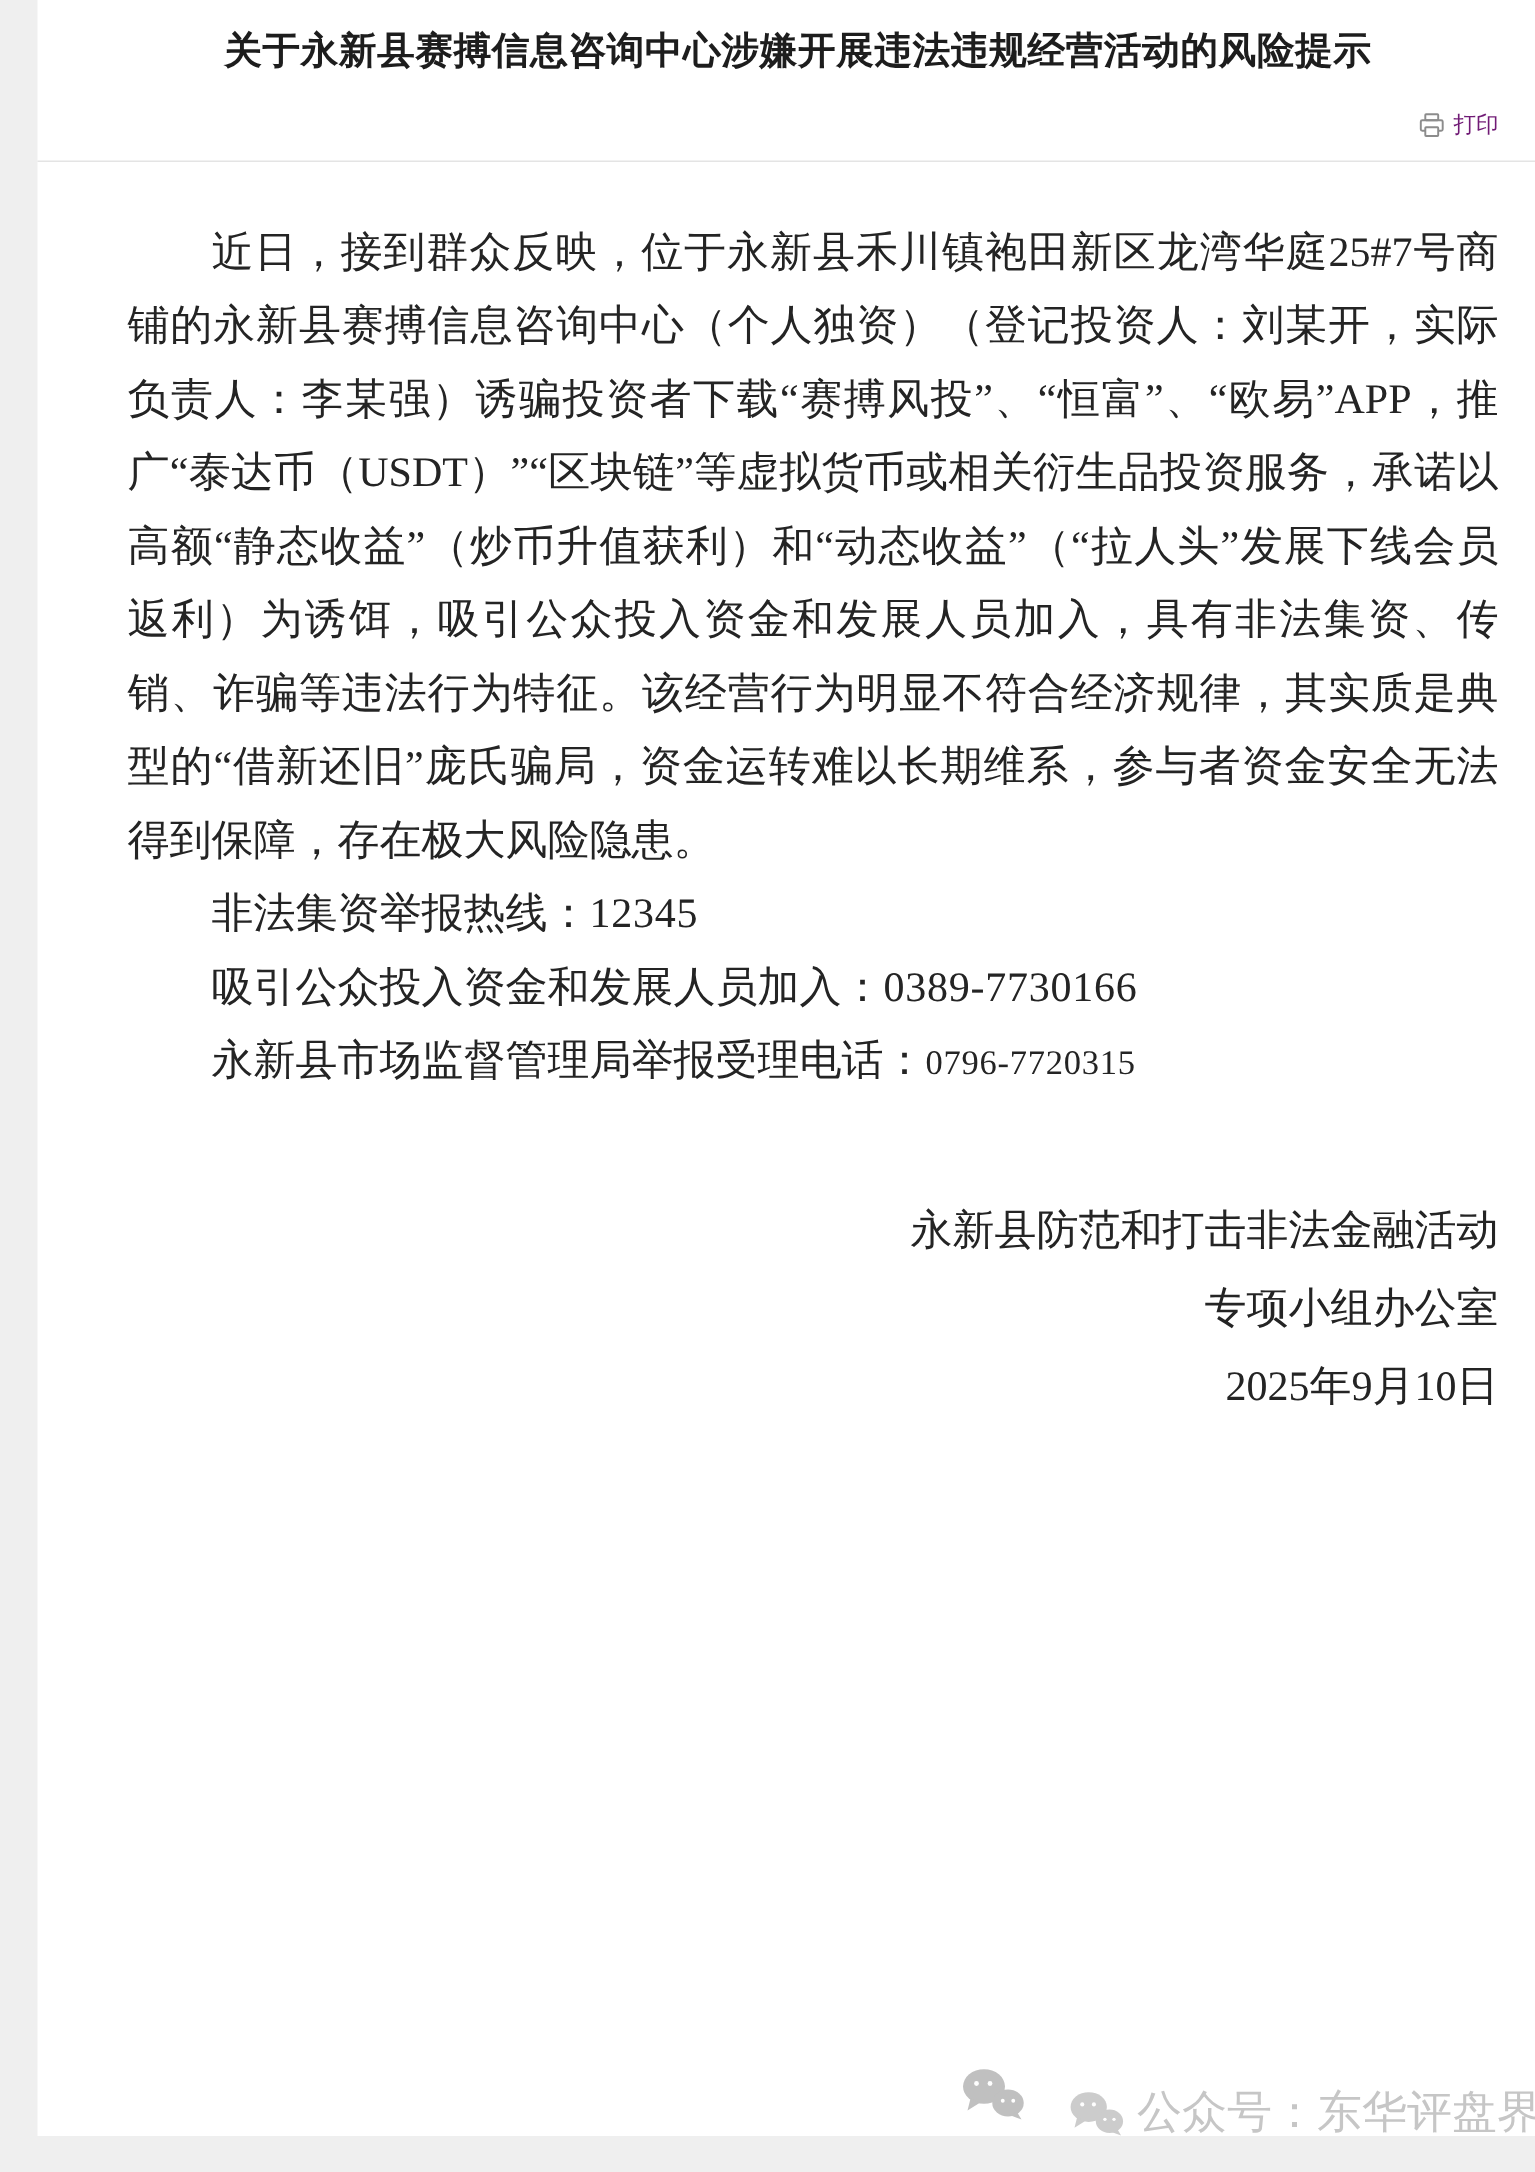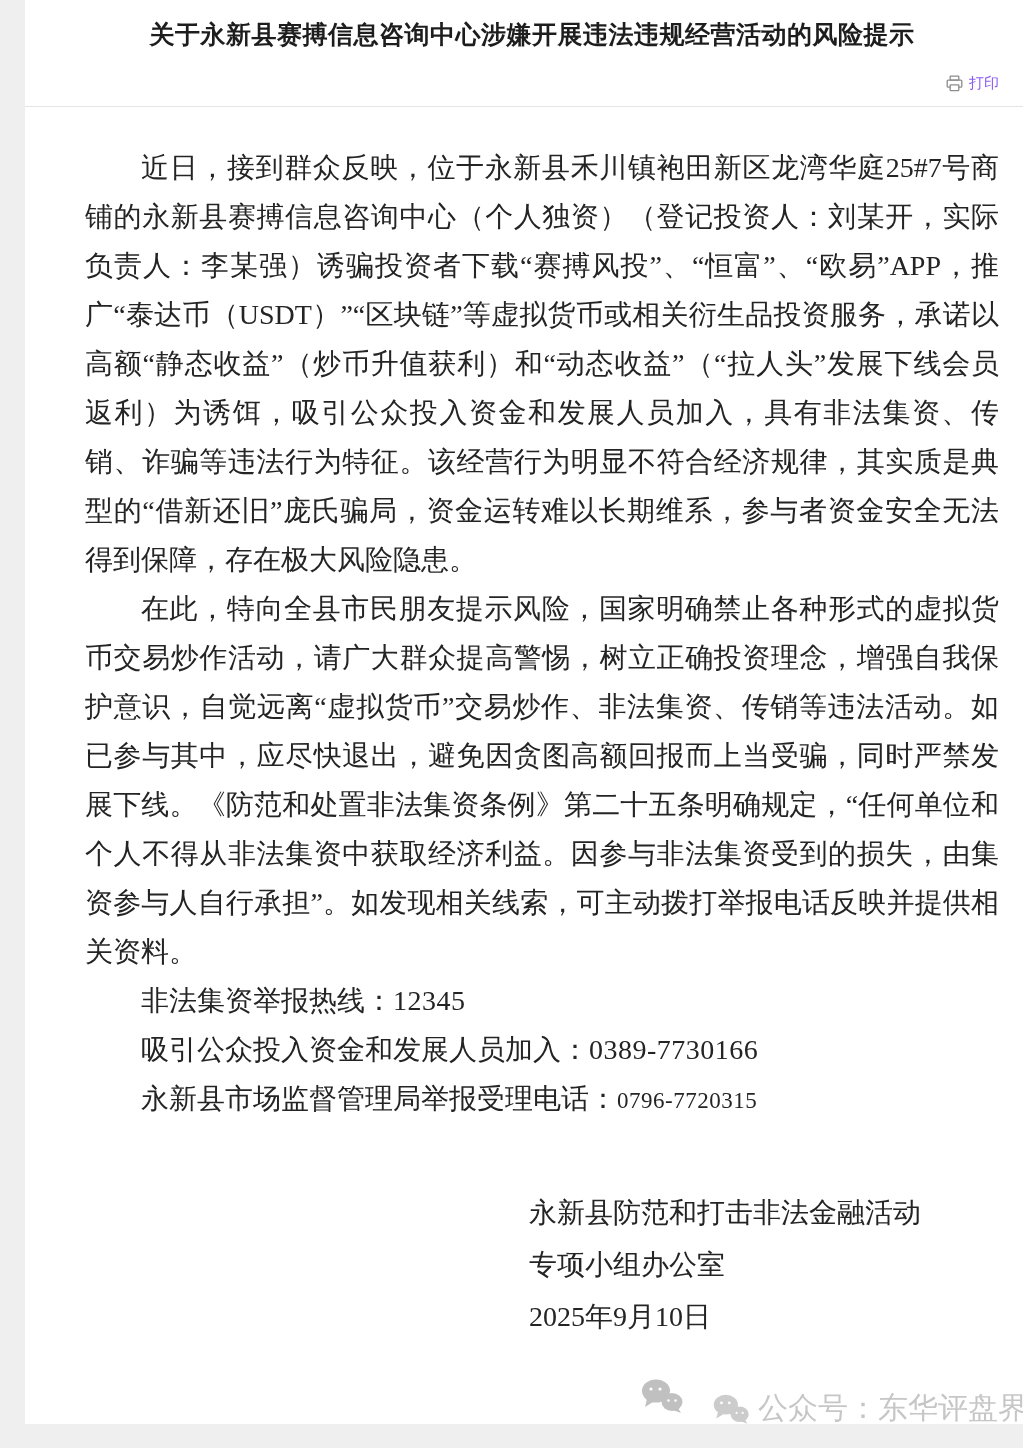--- a/index.html
+++ b/index.html
@@ -33,21 +33,21 @@
   .toolbar {
     margin-top: 24px;
     padding: 0 40px 10px 20px;
     text-align: right;
     border-bottom: 1px solid #e4e4e4;
   }
   .print-btn {
     display: inline-flex;
     align-items: center;
     gap: 6px;
-    color: #8b5cf6;
+    color: #701a75;
     font-size: 15px;
     font-family: "Liberation Sans", sans-serif;
     cursor: pointer;
   }
   .print-btn svg { display: block; }
   .content {
     padding: 36px 40px 0 60px;
     font-size: 28px;
     line-height: 49px;
     color: #242424;
@@ -56,21 +56,21 @@
   .content p {
     margin: 0;
     text-indent: 2em;
   }
   .hotline { text-align: left; }
   .hotline .num { letter-spacing: 0.5px; }
   .hotline .num-small { font-size: 23px; text-align: right; }
   .signature {
     margin: 62px 0 0 auto;
     width: 470px;
-    text-align: left;
+    text-align: right;
     line-height: 52px;
     color: #242424;
   }
   .signature div { white-space: nowrap; }
   .watermark-layer {
     position: absolute;
     display: inline-flex;
     align-items: center;
     gap: 8px;
     color: #8e8e8e;
@@ -108,21 +108,20 @@
         </svg>
       </span>
       <span>打印</span>
     </span>
   </div>
 
   <div class="content">
 
     <p>近日，接到群众反映，位于永新县禾川镇袍田新区龙湾华庭25#7号商铺的永新县赛搏信息咨询中心（个人独资）（登记投资人：刘某开，实际负责人：李某强）诱骗投资者下载“赛搏风投”、“恒富”、“欧易”APP，推广“泰达币（USDT）”“区块链”等虚拟货币或相关衍生品投资服务，承诺以高额“静态收益”（炒币升值获利）和“动态收益”（“拉人头”发展下线会员返利）为诱饵，吸引公众投入资金和发展人员加入，具有非法集资、传销、诈骗等违法行为特征。该经营行为明显不符合经济规律，其实质是典型的“借新还旧”庞氏骗局，资金运转难以长期维系，参与者资金安全无法得到保障，存在极大风险隐患。</p>
 
-    <p>在此，特向全县市民朋友提示风险，国家明确禁止各种形式的虚拟货币交易炒作活动，请广大群众提高警惕，树立正确投资理念，增强自我保护意识，自觉远离“虚拟货币”交易炒作、非法集资、传销等违法活动。如已参与其中，应尽快退出，避免因贪图高额回报而上当受骗，同时严禁发展下线。《防范和处置非法集资条例》第二十五条明确规定，“任何单位和个人不得从非法集资中获取经济利益。因参与非法集资受到的损失，由集资参与人自行承担”。如发现相关线索，可主动拨打举报电话反映并提供相关资料。</p>
 
     <p class="hotline"><span>非法集资举报热线：</span><span class="num">12345</span></p>
 
     <p class="hotline"><span>吸引公众投入资金和发展人员加入：</span><span class="num">0389-7730166</span></p>
 
     <p class="hotline"><span>永新县市场监督管理局举报受理电话：</span><span class="num num-small">0796-7720315</span></p>
 
 
     <div class="signature">
       <div>永新县防范和打击非法金融活动</div>

